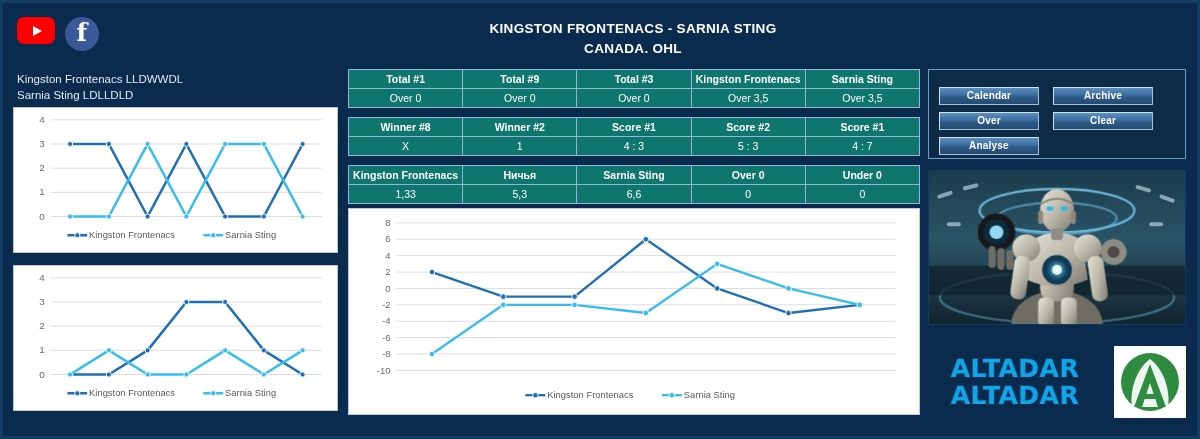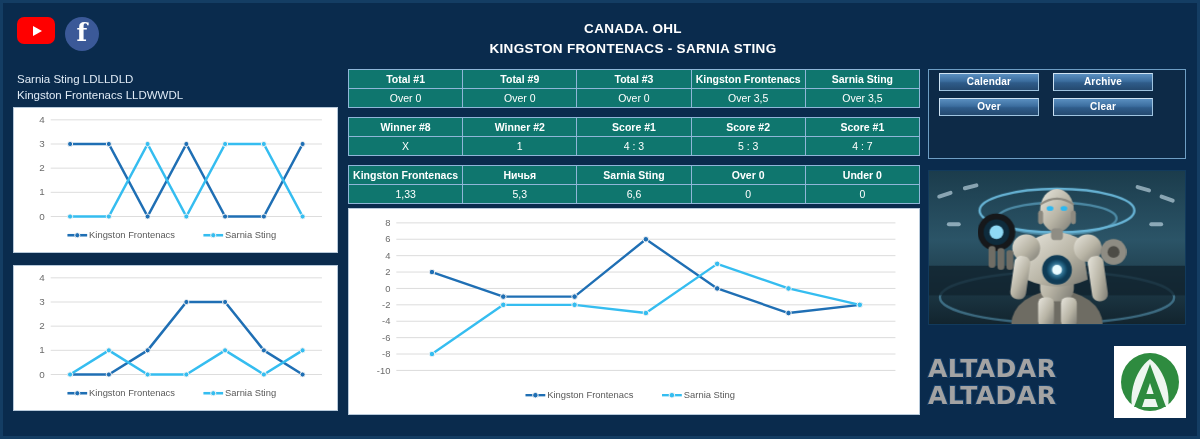--- a/index.html
+++ b/index.html
@@ -54,44 +54,44 @@
     border: 1px solid #8fb6d8; color: #ffffff; text-align: center;
     height: 19px; font-size: 10.5px; padding: 0 2px; white-space: nowrap; overflow: hidden;
   }
   table.grid th { font-weight: bold; }
   table.grid td { font-weight: normal; }
 
   
   .btn-panel {
     position: absolute; left: 925px; top: 66px; width: 258px; height: 90px;
     border: 1px solid #6e9ec4; background: #0d2a47;
-    padding: 3px 10px;
+    padding: 17px 10px;
   }
   .btn-row { display: flex; gap: 14px; margin-bottom: 7px; }
   .btn {
     width: 100px; height: 18px;
     background: linear-gradient(to bottom, #5a8fc0 0%, #3b6d9e 45%, #2f5c8a 55%, #24496f 100%);
     border: 1px solid #9fc4e0; border-top-color: #cfe3f3; border-left-color: #cfe3f3;
     color: #ffffff; font-size: 10px; font-weight: bold; text-align: center;
     line-height: 16px; cursor: pointer; letter-spacing: .2px;
   }
 
   
   .robot {
     position: absolute; left: 925px; top: 167px; width: 258px; height: 155px;
     overflow: hidden; background: #0d2330; border: 1px solid #123a5c;
   }
   .robot svg { display: block; width: 100%; height: 100%; }
 
   
   .brand { position: absolute; left: 925px; top: 333px; width: 258px; height: 92px; display: flex; align-items: center; gap: 12px; }
   .brand-word {
-    flex: 1; font-family: "DejaVu Sans", sans-serif;
+    flex: 1; text-align: center; font-family: "DejaVu Sans", sans-serif;
     font-weight: bold; font-size: 25px; line-height: 27px; letter-spacing: .5px;
-    color: #a3a3a3;
+    color: #0ea5e9;
     -webkit-text-stroke: 2px #16406b;
     paint-order: stroke fill;
     text-shadow: 0 2px 0 #0a2b4d;
   }
   .brand-mark {
     width: 72px; height: 72px; background: #ffffff;
     display: flex; align-items: center; justify-content: center;
   }
   .brand-mark svg { width: 64px; height: 64px; }
 
@@ -112,27 +112,27 @@
 <div class="app">
 
   <div class="social">
     <div class="yt">
         <span class="tri"></span>
       </div>
     <div class="fb">f</div>
   </div>
 
   <div class="streaks">
+    <div>Kingston Frontenacs LLDWWDL</div>
     <div>Sarnia Sting LDLLDLD</div>
-    <div>Kingston Frontenacs LLDWWDL</div>
   </div>
 
   <div class="header">
+    <div>KINGSTON FRONTENACS - SARNIA STING</div>
     <div>CANADA. OHL</div>
-    <div>KINGSTON FRONTENACS - SARNIA STING</div>
   </div>
 
   <div class="tables">
       <table class="grid">
         <thead>
           <tr>
             <th>Total #1</th>
             <th>Total #9</th>
             <th>Total #3</th>
             <th>Kingston Frontenacs</th>
@@ -192,20 +192,23 @@
     </div>
 
   <div class="btn-panel">
     <div class="btn-row">
       <div class="btn">Calendar</div>
       <div class="btn">Archive</div>
     </div>
     <div class="btn-row">
       <div class="btn">Over</div>
       <div class="btn">Clear</div>
+    </div>
+    <div class="btn-row">
+      <div class="btn">Analyse</div>
     </div>
   </div>
 
   <div class="robot">
     <svg viewBox="0 0 258 155" preserveAspectRatio="none" aria-hidden="true">
       <defs>
         <linearGradient id="arenaBg" x1="0" y1="0" x2="0" y2="1">
           <stop offset="0%" stop-color="#1b3c4c"></stop>
           <stop offset="45%" stop-color="#2b5467"></stop>
           <stop offset="100%" stop-color="#12242e"></stop>

